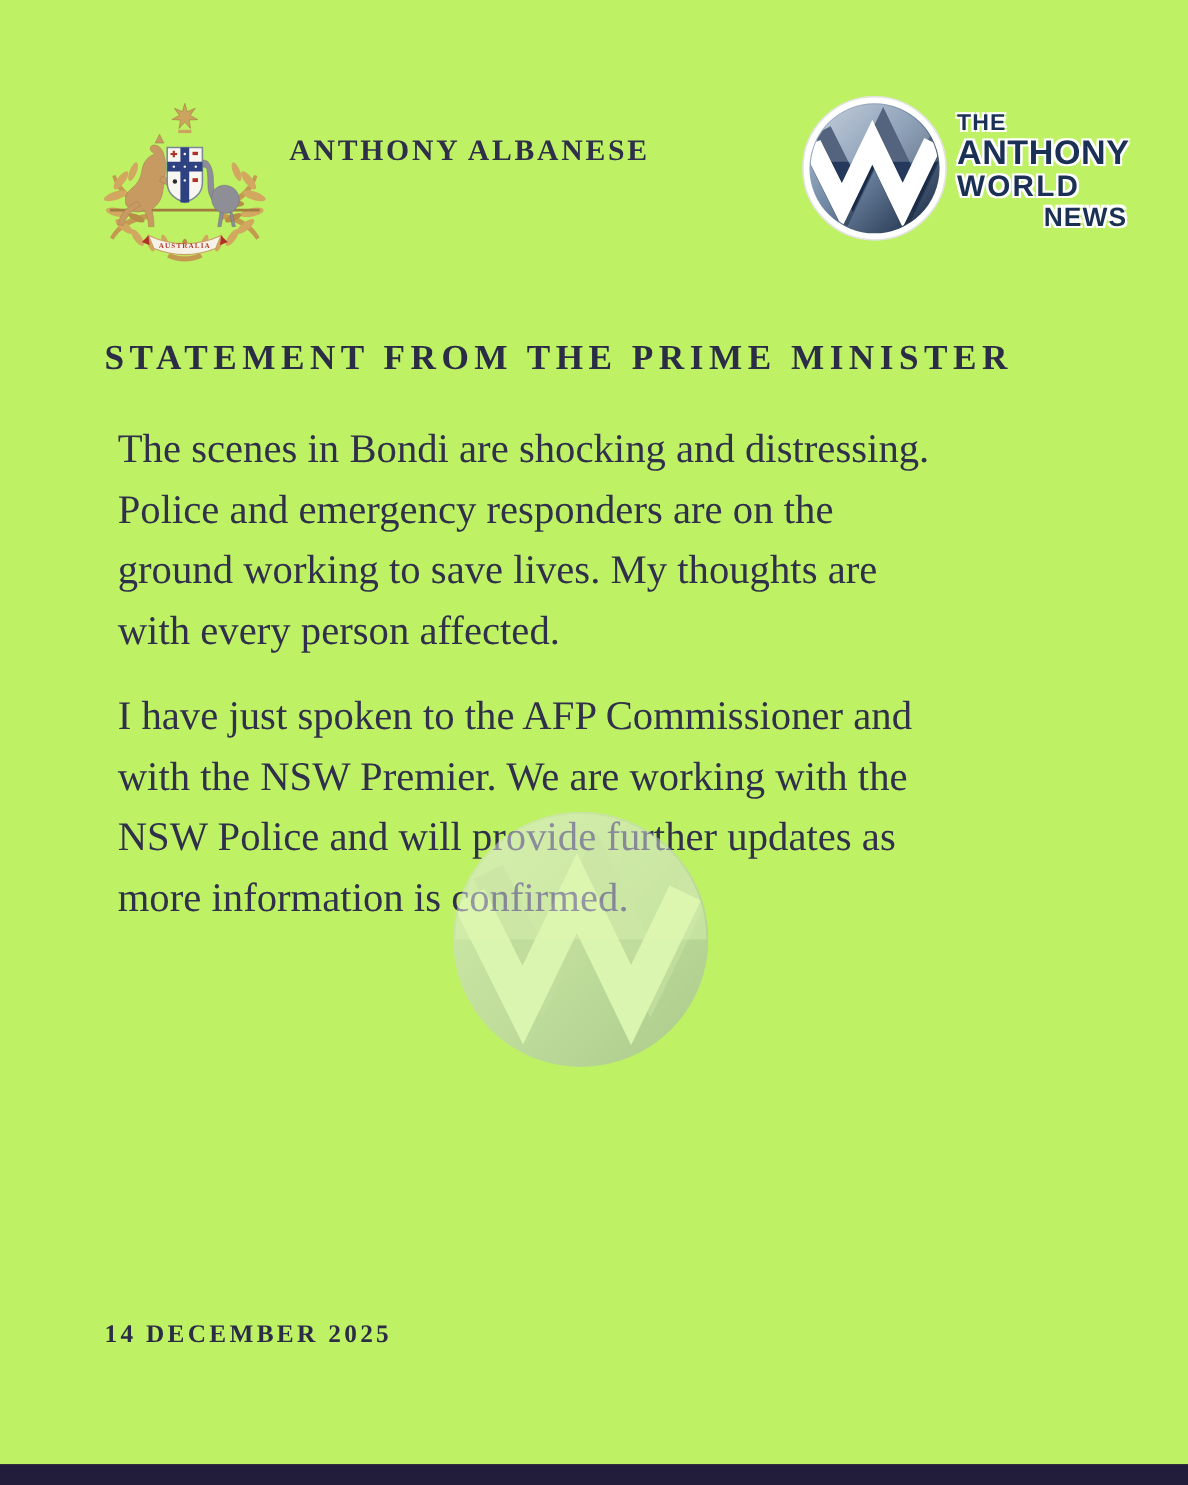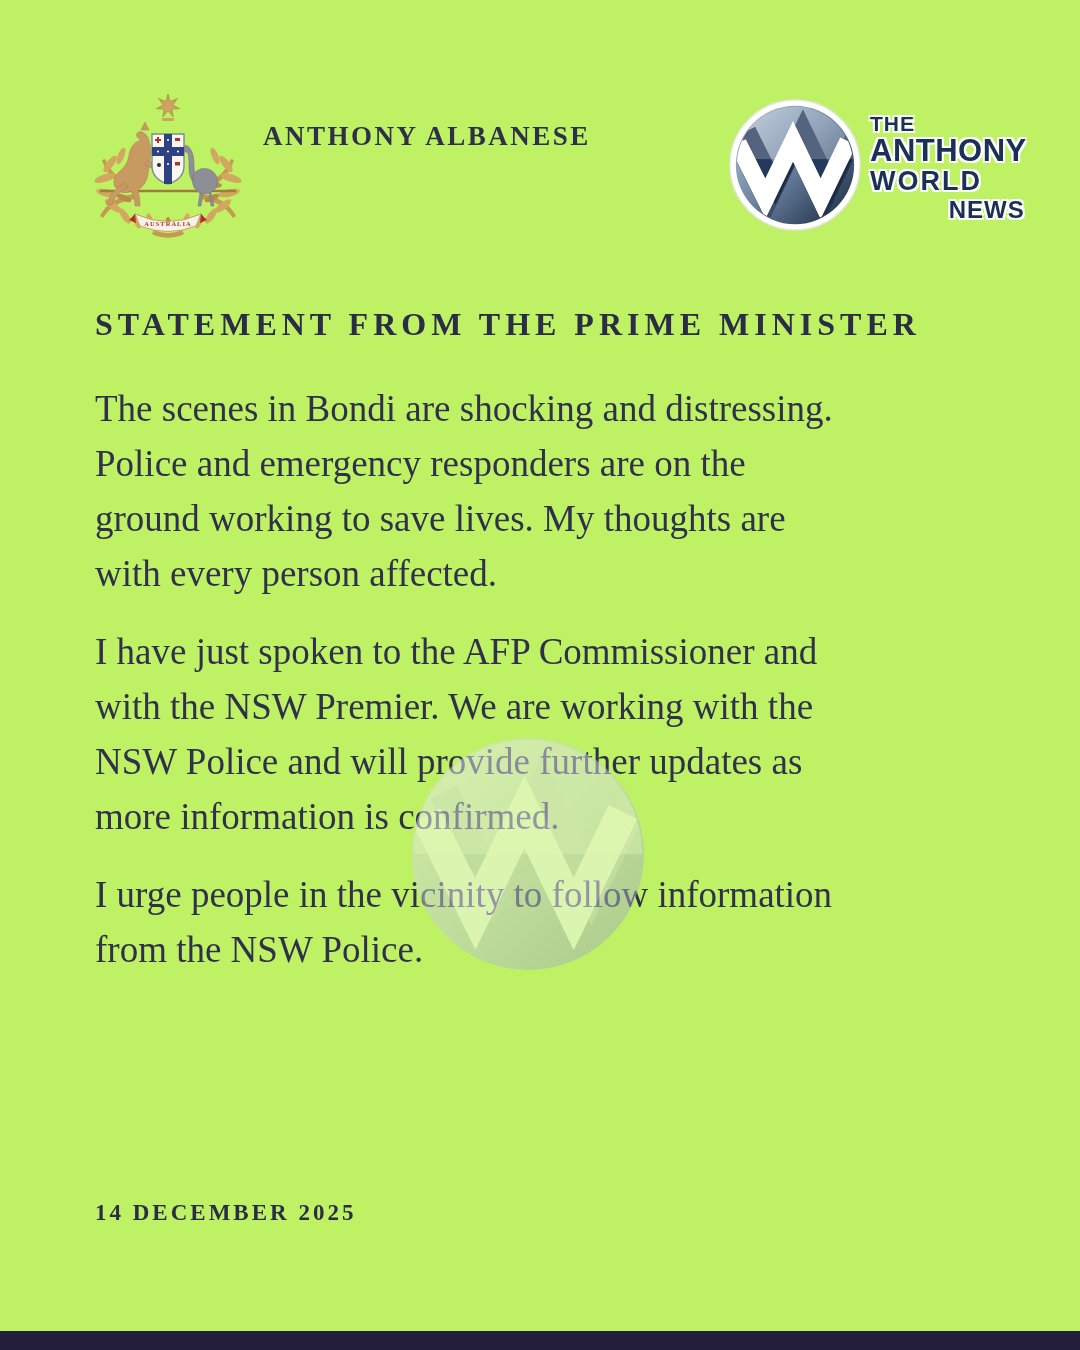--- a/index.html
+++ b/index.html
@@ -16,21 +16,21 @@
   .arms { position: absolute; left: 90px; top: 90px; width: 156px; height: 150px; }
   .pm-block { position: absolute; left: 263px; top: 121px; color: #2e2f49; }
   .pm-name {
     font-size: 27px; font-weight: bold; letter-spacing: 2.5px;
     color: #2e2f49;
   }
   .pm-title {
     font-size: 26px; letter-spacing: 3.6px; margin-top: 5px; color: #2e2f49;
   }
 
-  .ywn-logo { position: absolute; left: 726px; top: 88px; display: flex; }
+  .ywn-logo { position: absolute; left: 726px; top: 76px; display: flex; }
   .ywn-circle { width: 138px; height: 152px; flex: 0 0 auto; }
   .ywn-text {
     margin-left: 6px; margin-top: 24px;
     font-family: "Liberation Sans", sans-serif;
     color: #1a3054; font-weight: bold;
     text-shadow: -2px -2px 0 #fff, 2px -2px 0 #fff, -2px 2px 0 #fff, 2px 2px 0 #fff;
   }
   .logo-the   { font-size: 21px; line-height: 23px; letter-spacing: 1px; }
   .logo-yeshiva { font-size: 31px; line-height: 31px; letter-spacing: 0.5px; }
   .logo-world { font-size: 27px; line-height: 31px; letter-spacing: 2px; }
@@ -40,21 +40,21 @@
   .heading {
     position: absolute; left: 95px; top: 306px;
     font-size: 32px; font-weight: bold; letter-spacing: 5px;
     color: #2b2c45;
   }
   .body-copy {
     position: absolute; left: 95px; top: 381px; width: 890px;
     color: #30304b; font-size: 37px; line-height: 55px;
     z-index: 1;
   }
-  .body-copy p { white-space: pre-line; margin-bottom: 23px; }
+  .body-copy p { white-space: pre-line; margin-bottom: 23px; margin-left: 12px; }
 
   .watermark {
     position: absolute; left: 412px; top: 738px; width: 232px; height: 232px;
     opacity: 0.5; z-index: 2; pointer-events: none;
   }
   .watermark svg { width: 100%; height: 100%; }
 
   .date-line {
     position: absolute; left: 95px; top: 1200px;
     font-size: 23px; font-weight: bold; letter-spacing: 3px;
@@ -170,22 +170,20 @@
 
   <div class="body-copy">
     <p>The scenes in Bondi are shocking and distressing.
 Police and emergency responders are on the
 ground working to save lives. My thoughts are
 with every person affected.</p>
     <p>I have just spoken to the AFP Commissioner and
 with the NSW Premier. We are working with the
 NSW Police and will provide further updates as
 more information is confirmed.</p>
-    <p>I urge people in the vicinity to follow information
-from the NSW Police.</p>
   </div>
 
   <div class="watermark">
     <svg viewBox="0 0 132 132" aria-hidden="true">
       <defs>
         <linearGradient id="wmGrad" x1="0" y1="0" x2="1" y2="1">
           <stop offset="0" stop-color="#e3e7ec"></stop>
           <stop offset="0.5" stop-color="#c3cad4"></stop>
           <stop offset="1" stop-color="#9aa4b3"></stop>
         </linearGradient>

